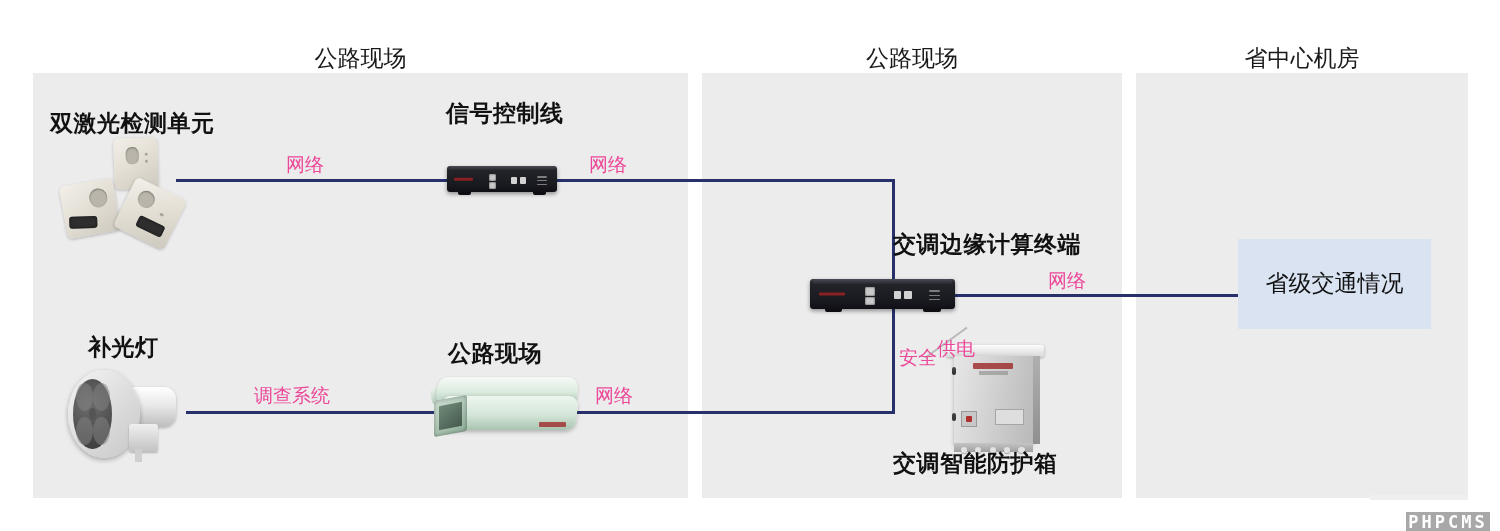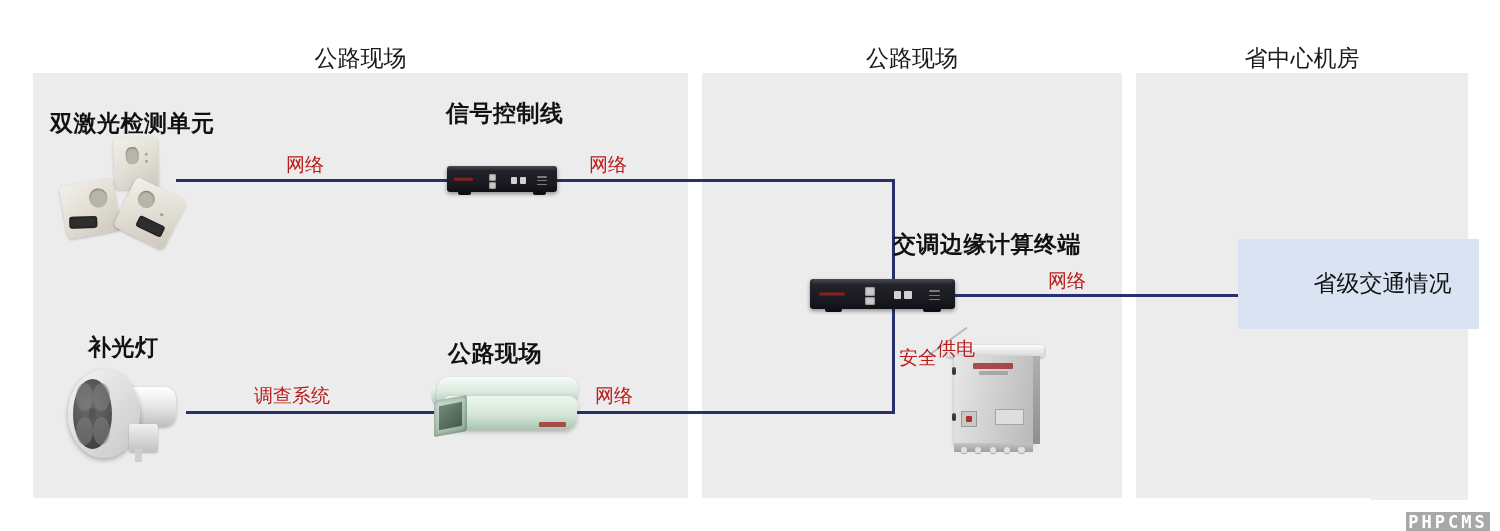--- a/index.html
+++ b/index.html
@@ -20,21 +20,21 @@
   }
 
   
   .caption{
     position:absolute;font-weight:bold;color:#111;
     white-space:nowrap;font-size:23px;letter-spacing:.5px;
   }
 
   
   .link-label{
-    position:absolute;color:#b91c1c;font-size:19px;white-space:nowrap;
+    position:absolute;color:#ec4899;font-size:19px;white-space:nowrap;
   }
 
   
   .wire-h{position:absolute;height:3px;background:#27306b;}
   .wire-v{position:absolute;width:3px;background:#27306b;}
   .wire-diag{position:absolute;height:2px;background:#b9b9b9;transform-origin:0 50%;}
 
   
   .sysbox{
     position:absolute;background:#d9e3f2;
@@ -259,22 +259,23 @@
         <i></i>
       </div>
     <div class="cb-plate"></div>
     <div class="cb-base"></div>
     <div class="cb-foot" style="left:12%;"></div>
     <div class="cb-foot" style="left:28%;"></div>
     <div class="cb-foot" style="left:44%;"></div>
     <div class="cb-foot" style="left:60%;"></div>
     <div class="cb-foot" style="left:76%;"></div>
   </div>
-
-  <div class="sysbox" style="left:1238px;top:239px;width:193px;height:90px;padding-left:48px;">
+  <div class="caption" style="left:893px;top:448px;">交调智能防护箱</div>
+
+  <div class="sysbox" style="left:1238px;top:239px;width:193px;height:90px;">
     <div>
       <div>省级交通情况</div>
     </div>
   </div>
 
   <div class="link-label" style="left:286px;top:152px;">网络</div>
   <div class="link-label" style="left:589px;top:152px;">网络</div>
   <div class="link-label" style="left:254px;top:383px;">调查系统</div>
   <div class="link-label" style="left:595px;top:383px;">网络</div>
   <div class="link-label" style="left:1048px;top:268px;">网络</div>

